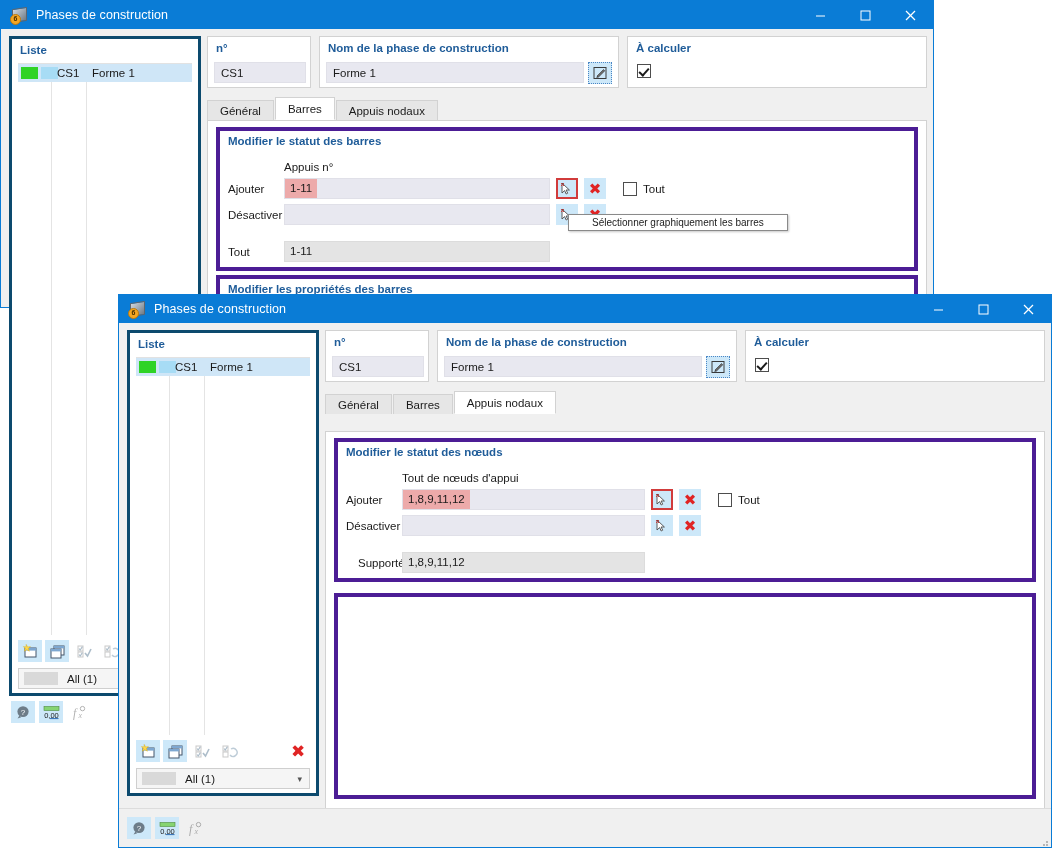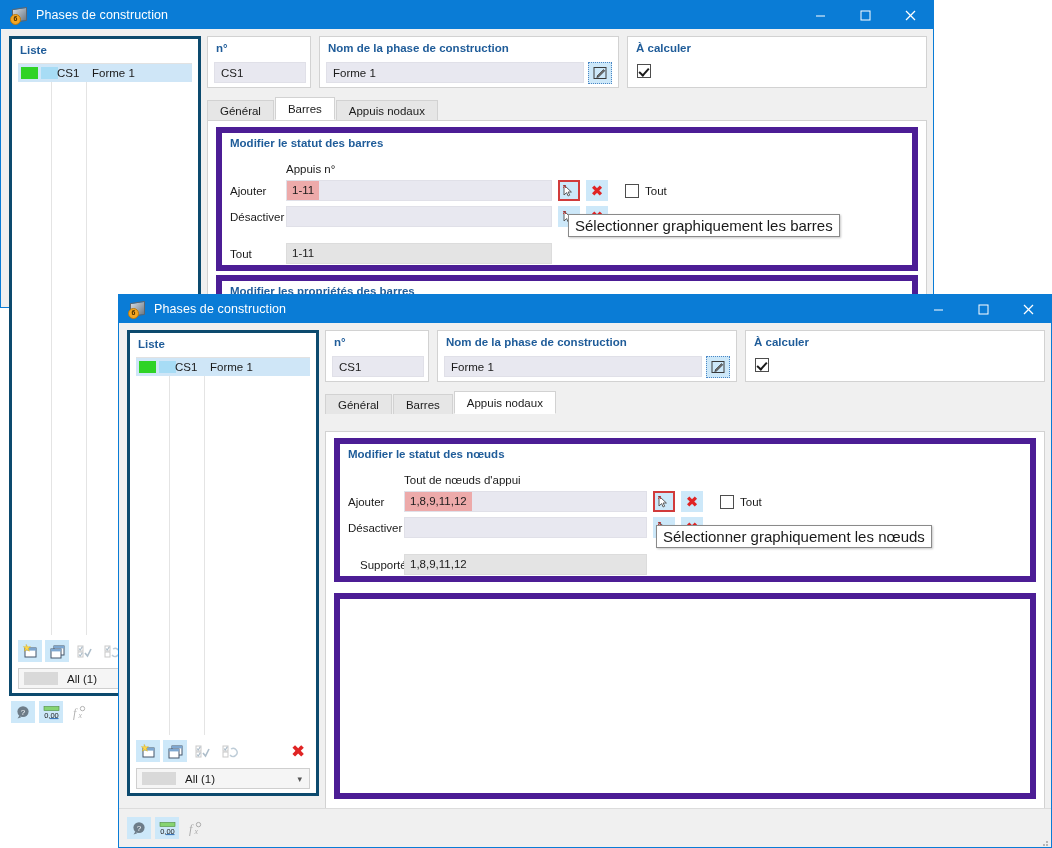--- a/index.html
+++ b/index.html
@@ -68,37 +68,37 @@
 
   
   .tabs{position:absolute;display:flex;align-items:flex-end;height:23px;}
   .tab{height:20px;padding:0 12px;display:flex;align-items:center;font-size:11.5px;
        background:#e6e6e6;border:1px solid #d2d2d2;border-bottom:none;box-sizing:border-box;margin-right:1px;color:#1a1a1a;}
   .tab.active{background:#fff;height:23px;border-bottom:1px solid #fff;}
 
   .tabpane{position:absolute;background:#fff;border:1px solid #d2d2d2;box-sizing:border-box;}
 
   
-  .gbox{position:absolute;border:6px solid #4c1d95;background:#fff;box-sizing:border-box;text-align:center;}
+  .gbox{position:absolute;border:4px solid #4c1d95;background:#fff;box-sizing:border-box;text-align:center;}
   .gbox .gtitle{position:absolute;left:8px;top:4px;color:#1f5c99;font-weight:bold;font-size:11.5px;}
 
   .rowlbl{position:absolute;font-size:11.5px;}
   .sel{background:#edaaaa;}
   .txtin{position:absolute;background:#e8e8f0;border:1px solid #e0e0e8;box-sizing:border-box;
          font-size:11.5px;display:flex;align-items:center;color:#1a1a1a;}
   .txtin span{display:inline-block;padding:0 5px;height:100%;line-height:19px;}
   .ro{background:#e4e4e4;border:1px solid #dcdcdc;}
   .ro span{background:transparent;}
 
   .pickbtn{position:absolute;width:22px;height:21px;background:#cde8f9;border:2px solid #d13b3b;
            box-sizing:border-box;display:flex;align-items:center;justify-content:center;}
   .pickbtn.plain{border:1px solid transparent;background:#cde8f9;}
   .clrbtn{position:absolute;width:22px;height:21px;background:#cde8f9;display:flex;align-items:center;justify-content:center;}
-  .tooltip{position:absolute;background:#fff;border:1px solid #8a8a8a;font-size:15px;
-           padding:2px 6px;box-shadow:1px 1px 2px rgba(0,0,0,.22);white-space:nowrap;z-index:40;}
+  .tooltip{position:absolute;background:#fff;border:1px solid #8a8a8a;font-size:10px;
+           padding:2px 23px;box-shadow:1px 1px 2px rgba(0,0,0,.22);white-space:nowrap;z-index:40;}
 
   
   .thead{position:absolute;height:14px;background:#e4e4e4;border-top:1px solid #cfcfcf;box-sizing:border-box;display:flex;}
   .thead div{border-right:1px solid #cfcfcf;box-sizing:border-box;height:100%;}
 
   
   .statusbar{position:absolute;left:0;right:0;bottom:0;height:38px;background:#f0f0f0;border-top:1px solid #dcdcdc;}
   .sbicons{position:absolute;left:8px;top:8px;display:flex;gap:4px;}
   .dbtns{position:absolute;right:10px;top:7px;display:flex;gap:10px;}
   .dbtn{width:83px;height:23px;background:#e1e1e1;border:1px solid #adadad;box-sizing:border-box;
@@ -451,21 +451,20 @@
         <div class="clrbtn" style="left:341px;top:73px;">
           <span class="redX">✖</span>
         </div>
 
         <div class="rowlbl" style="left:20px;top:115px;">Supporté</div>
         <div class="txtin ro" style="left:64px;top:110px;width:243px;height:21px;">
           <span>1,8,9,11,12</span>
         </div>
       </div>
 
-      <div class="tooltip" style="left:330px;top:93px;">Sélectionner graphiquement les nœuds</div>
 
       <div class="gbox" style="left:8px;top:161px;width:702px;height:206px;"></div>
     </div>
 
     <div class="statusbar">
       <div class="sbicons">
         <span class="tbtn on">
           <svg width="15" height="15" viewBox="0 0 15 15">
               <ellipse cx="7" cy="6.6" rx="5.6" ry="5.4" fill="#6d7c88"></ellipse>
               <path d="M3.4 10.5 L1.6 13.4 L5.2 12.2 Z" fill="#6d7c88"></path>

